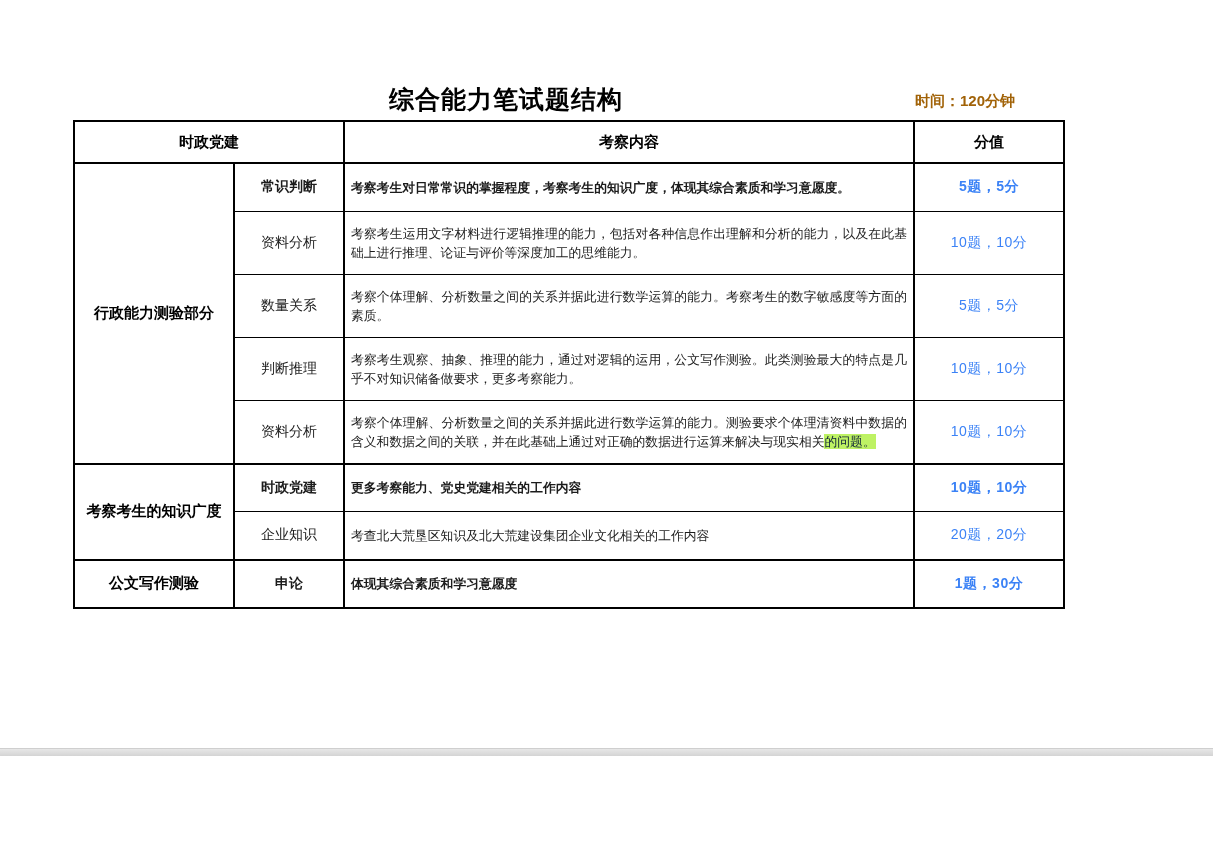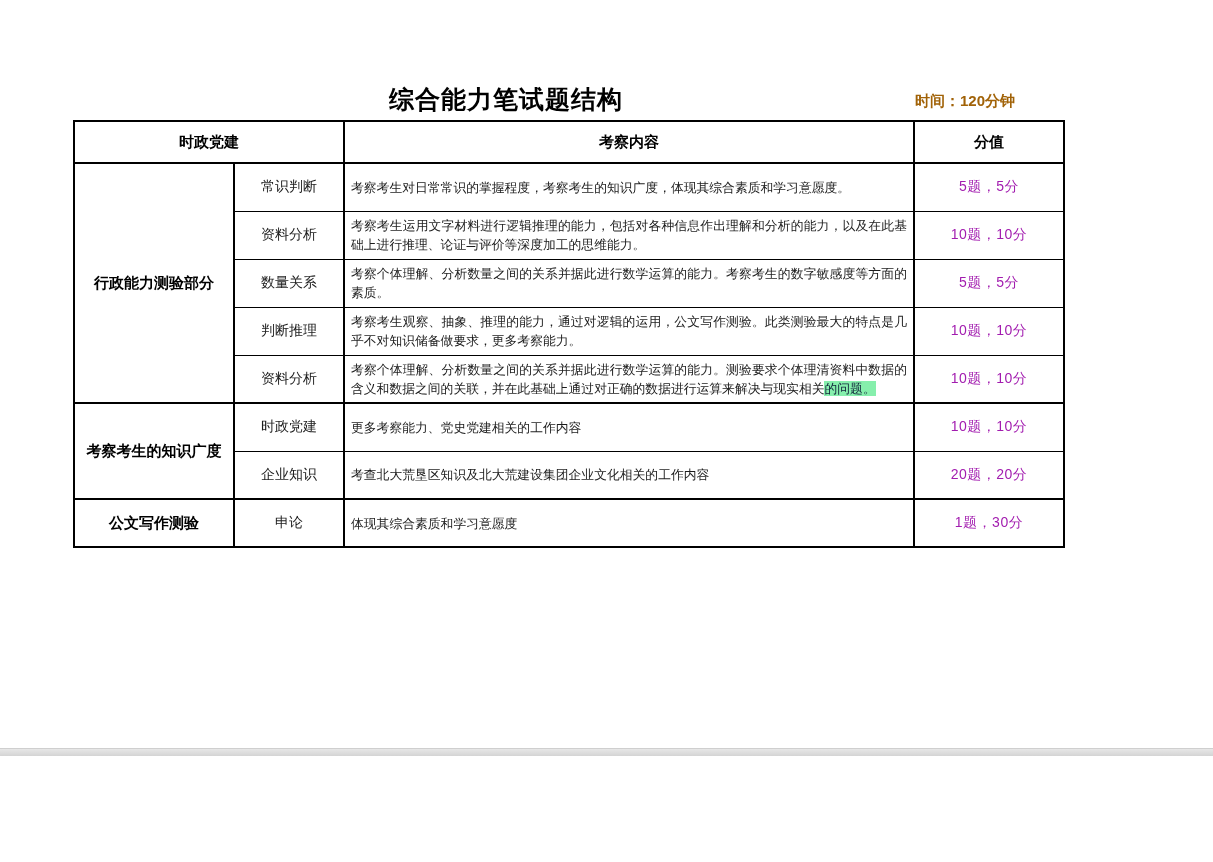--- a/index.html
+++ b/index.html
@@ -45,21 +45,21 @@
   }
   table.exam th, table.exam td {
     border: 1px solid #000;
     border-left-width: 2px;
     border-right-width: 2px;
     overflow: hidden;
     background: #fff;
   }
   tr.header-row { height: 42px; }
   tr.body-row { height: 48px; }
-  tr.group-start td { border-top-width: 2px; }
+  tr.group-start td { border-top-width: 2px; font-weight: bold; }
   tr.header-row th {
     border-top-width: 2px;
     border-bottom-width: 2px;
     font-size: 15px;
     font-weight: bold;
     text-align: center;
     color: #000;
   }
   td.group-cell {
     font-size: 15px;
@@ -70,27 +70,27 @@
   }
   td.type-cell {
     font-size: 14px;
     text-align: center;
     color: #1c1c1c;
   }
   td.content-cell {
     font-size: 12.8px;
     line-height: 19px;
     text-align: justify;
-    padding: 4px 6px;
+    padding: 12px 6px;
     color: #1c1c1c;
   }
   td.score-cell {
     font-size: 14px;
     text-align: center;
-    color: #a21caf;
+    color: #3b82f6;
     letter-spacing: 0.5px;
   }
   .sel-highlight {
     color: #10233a;
   }
   .h-scrollbar {
     position: absolute;
     left: 0;
     bottom: 0;
     width: 1213px;
@@ -142,21 +142,21 @@
     </tr>
 
     <tr class="body-row">
       <td class="type-cell">判断推理</td>
       <td class="content-cell">考察考生观察、抽象、推理的能力，通过对逻辑的运用，公文写作测验。此类测验最大的特点是几乎不对知识储备做要求，更多考察能力。</td>
       <td class="score-cell">10题，10分</td>
     </tr>
 
     <tr class="body-row">
       <td class="type-cell">资料分析</td>
-      <td class="content-cell"><span>考察个体理解、分析数量之间的关系并据此进行数学运算的能力。测验要求个体理清资料中数据的含义和数据之间的关联，并在此基础上通过对正确的数据进行运算来解决与现实相关</span><span class="sel-highlight" style="background: #86efac;">的问题。</span></td>
+      <td class="content-cell"><span>考察个体理解、分析数量之间的关系并据此进行数学运算的能力。测验要求个体理清资料中数据的含义和数据之间的关联，并在此基础上通过对正确的数据进行运算来解决与现实相关</span><span class="sel-highlight" style="background: #bef264;">的问题。</span></td>
       <td class="score-cell">10题，10分</td>
     </tr>
 
     <tr class="body-row group-start">
       <td class="group-cell" rowspan="2">考察考生的知识广度</td>
       <td class="type-cell">时政党建</td>
       <td class="content-cell">更多考察能力、党史党建相关的工作内容</td>
       <td class="score-cell">10题，10分</td>
     </tr>
 

